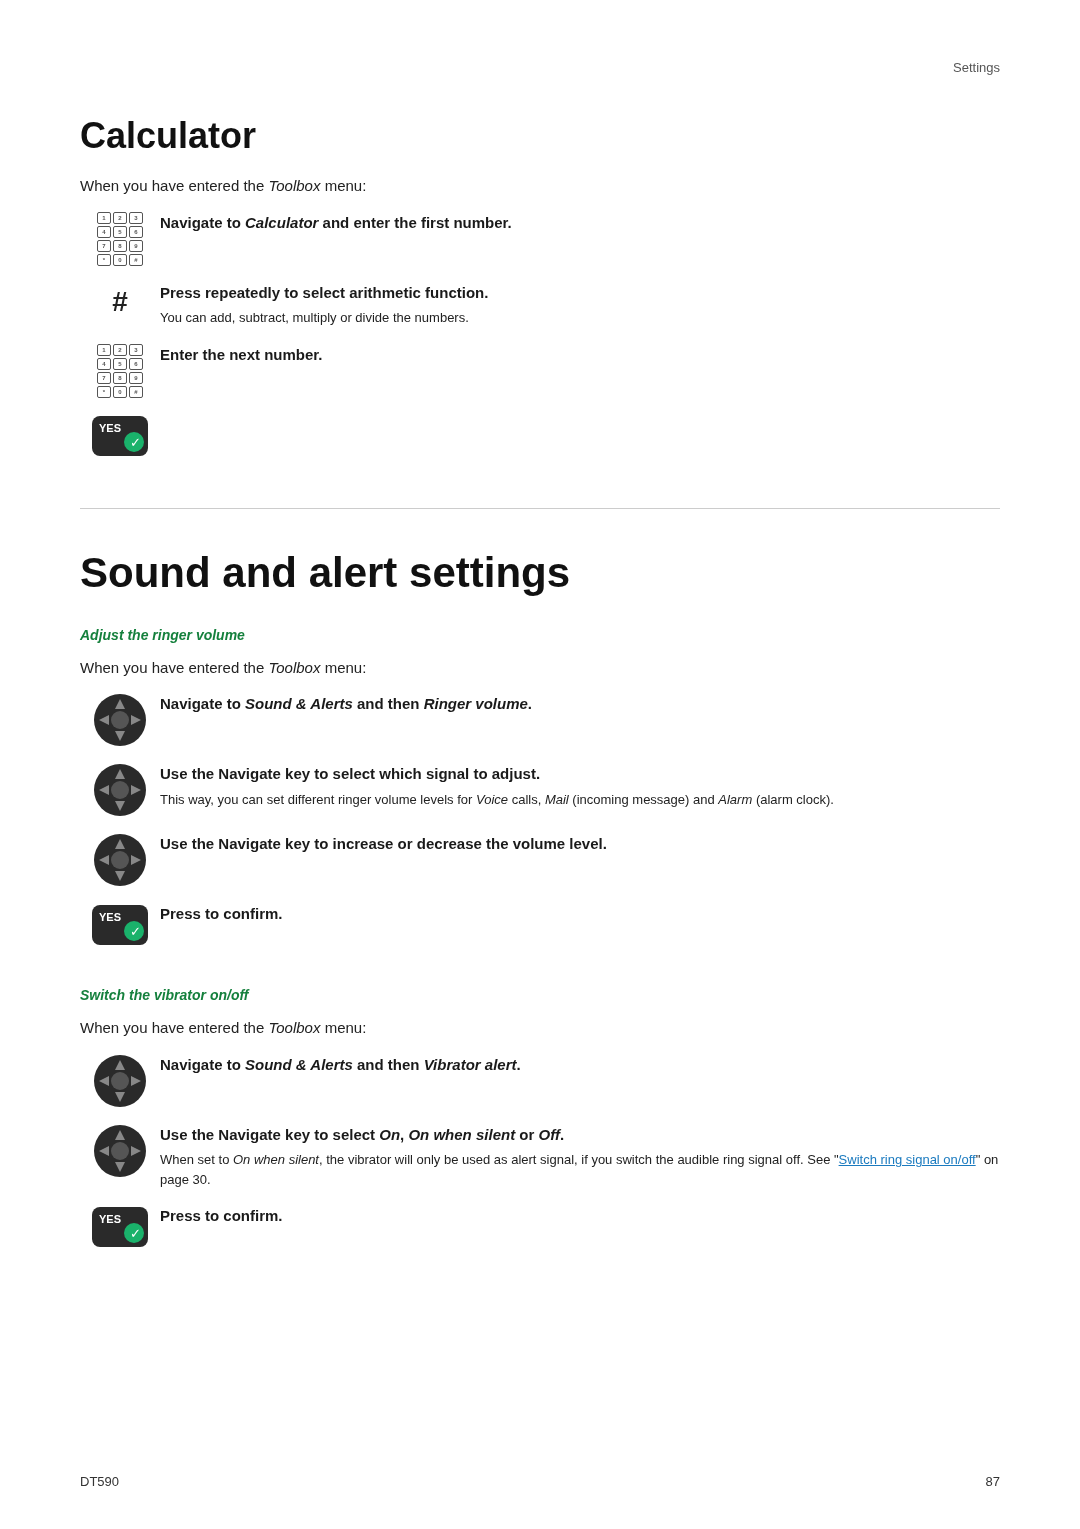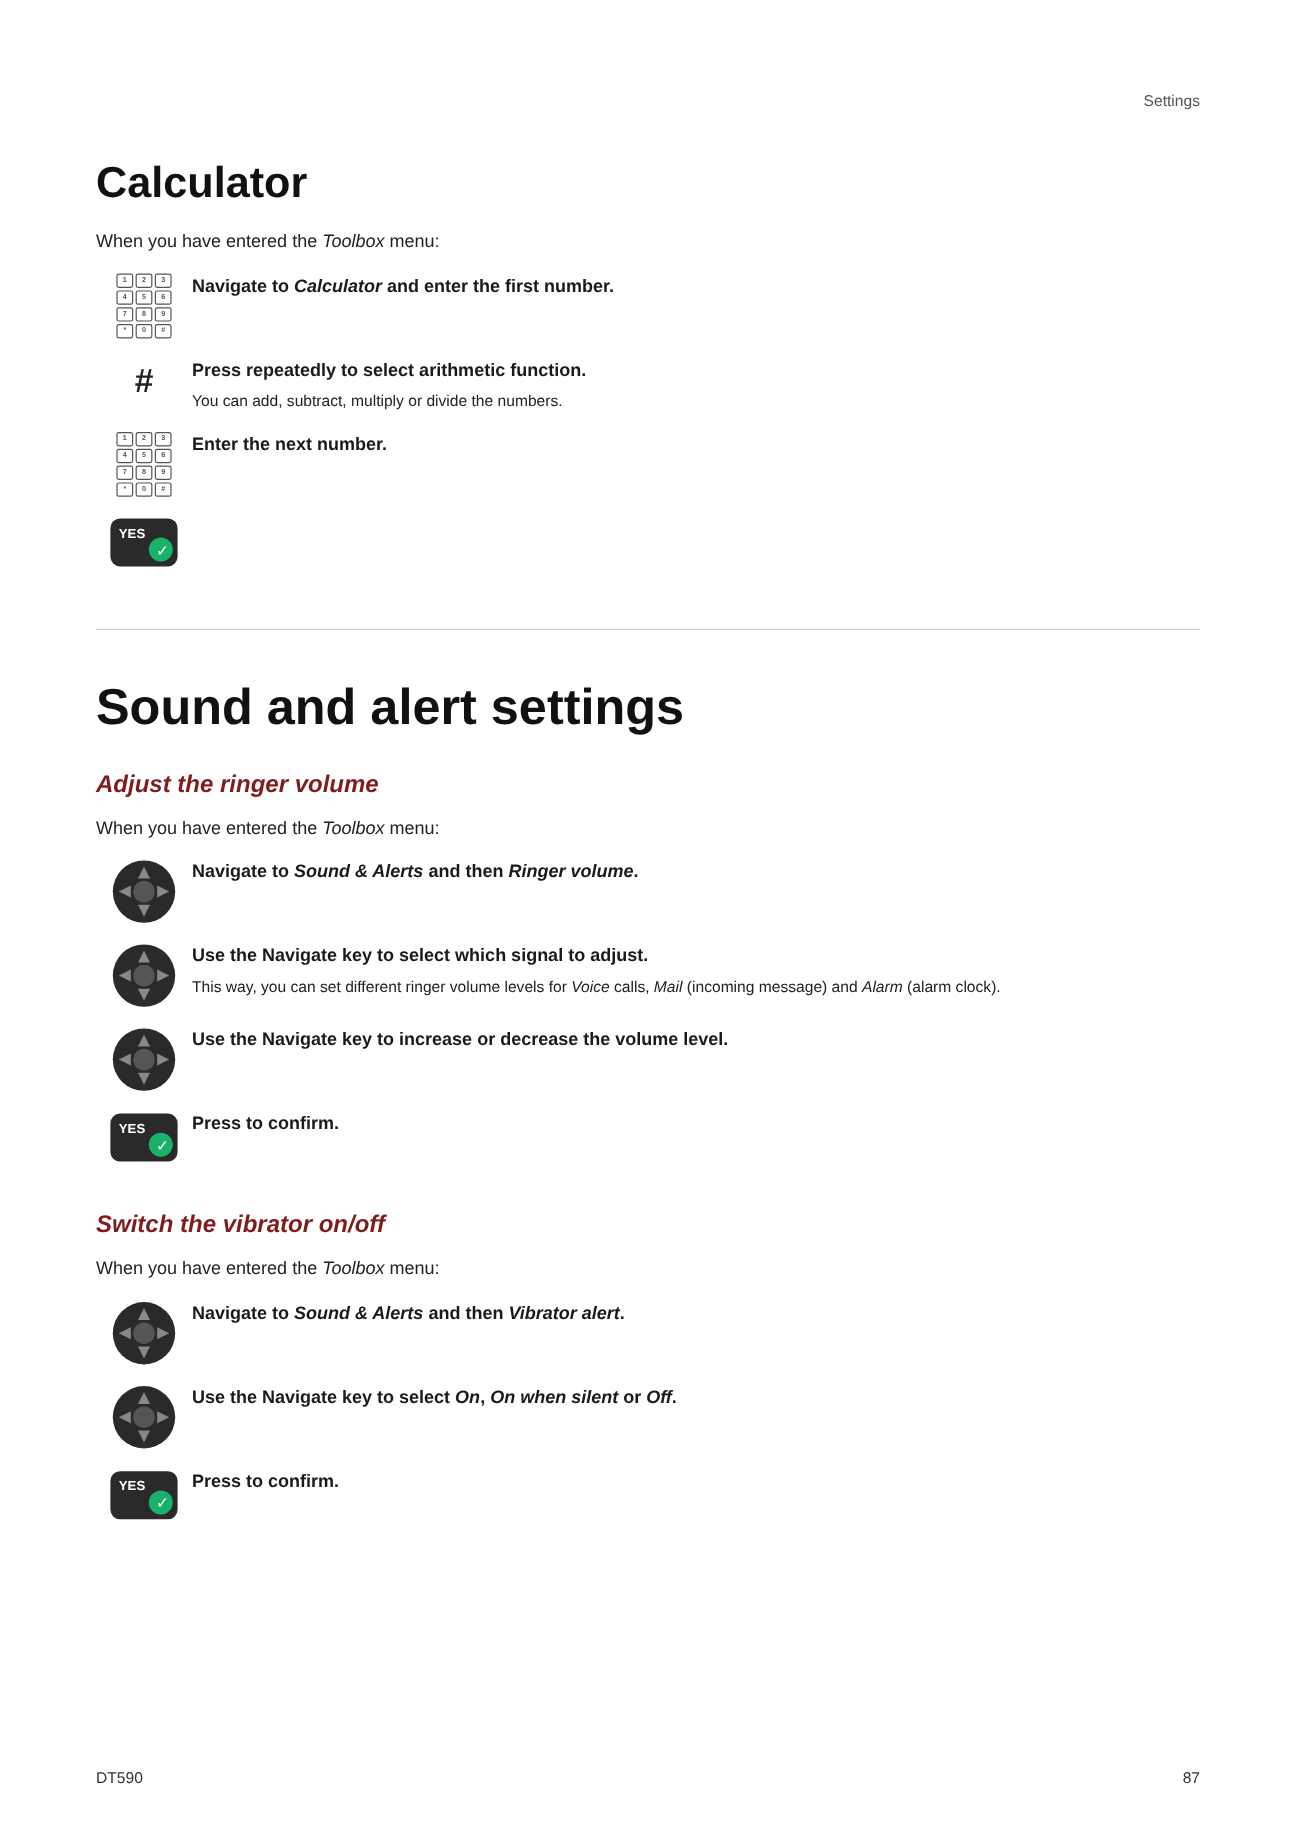--- a/index.html
+++ b/index.html
@@ -10,21 +10,21 @@
       width: 1080px;
       min-height: 1529px;
       position: relative;
       color: #1a1a1a;
     }
 
     .page-container {
       width: 1080px;
       min-height: 1529px;
       background: #fff;
-      padding: 76px 80px 60px 80px;
+      padding: 60px 80px 60px 80px;
       position: relative;
     }
 
     .page-header {
       text-align: right;
       font-size: 13px;
       color: #555;
       margin-bottom: 40px;
     }
 
@@ -125,25 +125,25 @@
     }
 
     .divider {
       border: none;
       border-top: 1px solid #ccc;
       margin: 40px 0;
     }
 
     
     .subsection-title {
-      font-size: 20px;
+      font-size: 14px;
       font-style: italic;
       font-weight: bold;
       margin-bottom: 14px;
-      color: #7f1d1d;
+      color: #15803d;
     }
 
     .subsection-block {
       margin-bottom: 40px;
     }
 
     .link-text {
       color: #1a7abf;
       text-decoration: underline;
     }
@@ -395,20 +395,23 @@
             <polygon points="27,6 22,16 32,16" fill="#888"></polygon>
             <polygon points="27,48 22,38 32,38" fill="#888"></polygon>
             <polygon points="6,27 16,22 16,32" fill="#888"></polygon>
             <polygon points="48,27 38,22 38,32" fill="#888"></polygon>
           </svg>
         </div>
         <div class="text-col">
           <p class="instruction-bold">
             Use the Navigate key to select <em>On</em>, <em>On when silent</em> or <em>Off</em>.
           </p>
+          <p class="instruction-normal">
+            When set to <em>On when silent</em>, the vibrator will only be used as alert signal, if you switch the audible ring signal off. See "<span class="link-text">Switch ring signal on/off</span>" on page 30.
+          </p>
         </div>
       </div>
 
       <div class="content-row">
         <div class="icon-col">
           <svg width="60" height="44" viewBox="0 0 60 44">
             <rect x="2" y="2" width="56" height="40" rx="8" ry="8" fill="#2a2a2a"></rect>
             <text x="9" y="18" font-family="Arial" font-size="11" font-weight="bold" fill="white">YES</text>
             <circle cx="44" cy="28" r="10" fill="#1ab26b"></circle>
             <text x="40" y="33" font-family="Arial" font-size="13" fill="white">✓</text>

